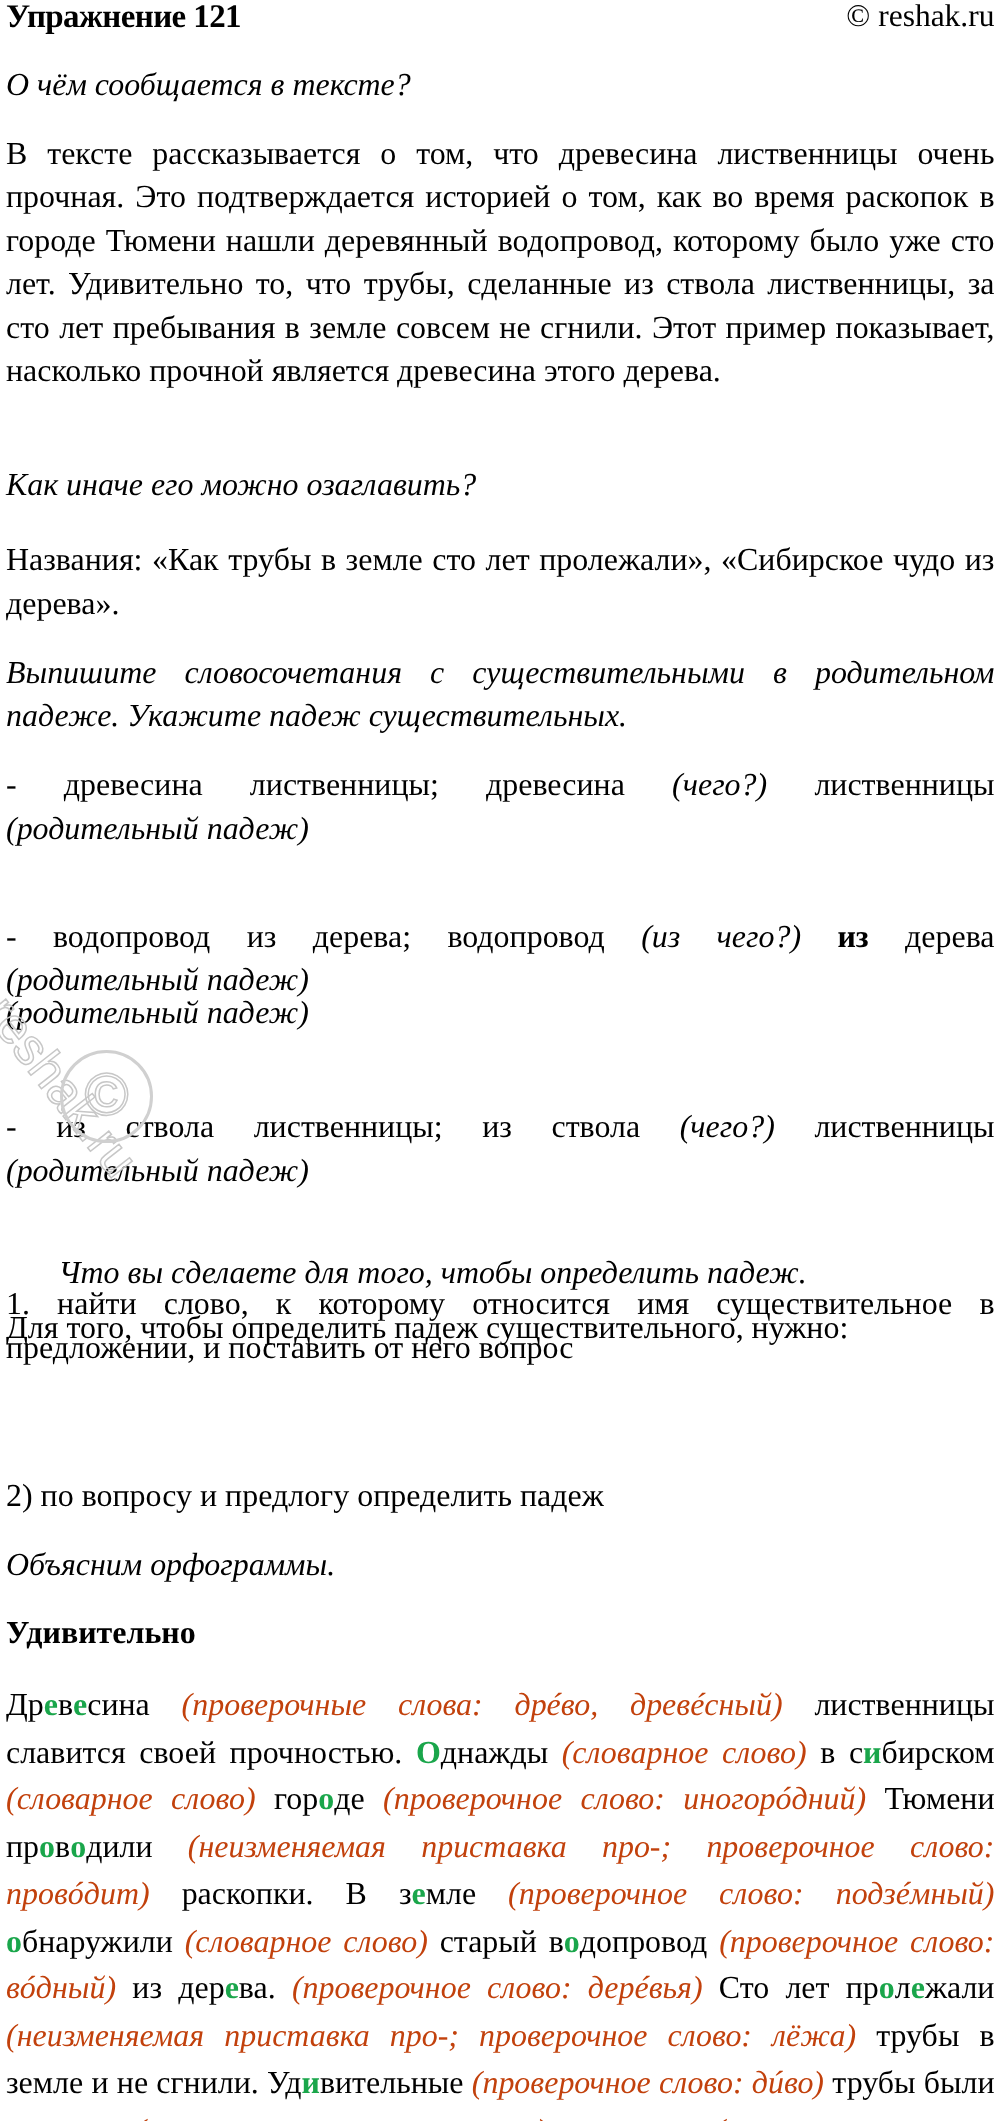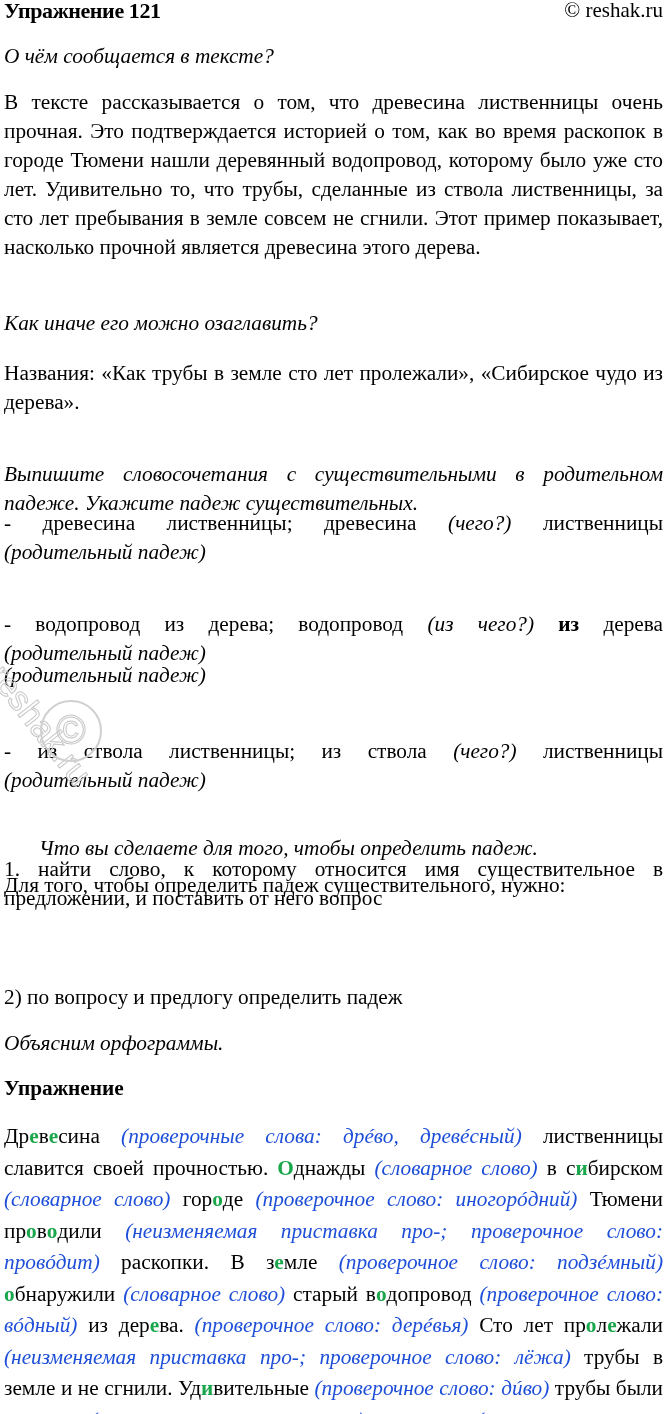--- a/index.html
+++ b/index.html
@@ -9,21 +9,21 @@
     color:#000; font-size:21.3px; line-height:29px;
   }
   .page { position:absolute; left:0; top:0; width:663px; }
   .header { position:absolute; left:2px; top:-4px; width:661px; height:30px; }
   .h-title { position:absolute; left:2px; top:0; font-weight:bold; font-size:22px; letter-spacing:-0.4px; }
   .h-copy { position:absolute; right:0; top:0; font-size:21px; }
   .blk { position:absolute; left:4px; width:659px; text-align:justify; text-align-last:auto; }
   .it { font-style:italic; }
   .b { font-weight:bold; }
   .j1 { text-align:justify; text-align-last:justify; }
-  .olive { color:#1d4ed8; font-style:italic; }
+  .olive { color:#c2410c; font-style:italic; }
   .gr { color:#1aa64b; font-weight:bold; }
   .watermark {
     position:absolute; left:0px; top:640px; width:170px; height:140px;
     color:#cccccc; pointer-events:none;
   }
   .wm-text { position:absolute; left:8px; top:20px; font-size:34px; font-family:"Liberation Sans", sans-serif;
     transform:rotate(52deg); transform-origin:left top; color:transparent; -webkit-text-stroke:1px #c7c7c7; }
   .wm-circle { position:absolute; left:40px; top:60px; width:58px; height:58px; border:2px solid #d0d0d0; border-radius:50%;
     font-family:"Liberation Sans", sans-serif; font-size:40px; line-height:56px; text-align:center; color:transparent; -webkit-text-stroke:1px #c7c7c7; }
   .line { display:block; }
@@ -37,21 +37,21 @@
     <span class="h-title">Упражнение 121</span>
     <span class="h-copy">© reshak.ru</span>
   </div>
 
   <div class="blk it" style="top:42px;">О чём сообщается в тексте?</div>
   <div class="blk" style="top:88px;">В тексте рассказывается о том, что древесина лиственницы очень прочная. Это подтверждается историей о том, как во время раскопок в городе Тюмени нашли деревянный водопровод, которому было уже сто лет. Удивительно то, что трубы, сделанные из ствола лиственницы, за сто лет пребывания в земле совсем не сгнили. Этот пример показывает, насколько прочной является древесина этого дерева.</div>
 
   <div class="blk it" style="top:309px;">Как иначе его можно озаглавить?</div>
   <div class="blk" style="top:359px;">Названия: «Как трубы в земле сто лет пролежали», «Сибирское чудо из дерева».</div>
 
-  <div class="blk it" style="top:460px;">Выпишите словосочетания с существительными в родительном падеже. Укажите падеж существительных.</div>
+  <div class="blk it" style="top:434px;">Выпишите словосочетания с существительными в родительном падеже. Укажите падеж существительных.</div>
 
   <div class="blk" style="top:509px;">
     <span class="line j1"><span>- древесина лиственницы; древесина</span> <span class="it">(чего?)</span> <span>лиственницы</span></span>
     <span class="line it">(родительный падеж)</span>
   </div>
   <div class="blk" style="top:586px;margin-top:24px;">
     <span class="line j1"><span>- водопровод из дерева; водопровод</span> <span class="it">(из чего?)</span> <span class="b">из</span> <span>дерева</span></span>
     <span class="line it">(родительный падеж)</span>
   </div>
   <div class="blk" style="top:661px;">
@@ -61,21 +61,21 @@
     <span class="line j1"><span>- из ствола лиственницы; из ствола</span> <span class="it">(чего?)</span> <span>лиственницы</span></span>
     <span class="line it">(родительный падеж)</span>
   </div>
 
   <div class="blk it" style="top:834px;margin-left:35px;">Что вы сделаете для того, чтобы определить падеж.</div>
   <div class="blk" style="top:860px;margin-top:11px;">Для того, чтобы определить падеж существительного, нужно:</div>
   <div class="blk" style="top:855px;">1. найти слово, к которому относится имя существительное в предложении, и поставить от него вопрос</div>
   <div class="blk" style="top:983px;">2) по вопросу и предлогу определить падеж</div>
 
   <div class="blk it" style="top:1029px;">Объясним орфограммы.</div>
-  <div class="blk b" style="top:1074px;">Упражнение</div>
+  <div class="blk b" style="top:1074px;">Удивительно</div>
 
   <div class="blk" id="ortho" style="top:1121px; line-height:31.5px;"><span>Др</span><span class="gr">е</span><span>в</span><span class="gr">е</span><span>сина </span><span class="olive">(проверочные слова: дрéво, древéсный)</span><span> лиственницы славится своей прочностью. </span><span class="gr">О</span><span>днажды </span><span class="olive">(словарное слово)</span><span> в с</span><span class="gr">и</span><span>бирском </span><span class="olive">(словарное слово)</span><span> гор</span><span class="gr">о</span><span>де </span><span class="olive">(проверочное слово: иногорóдний)</span><span> Тюмени пр</span><span class="gr">о</span><span>в</span><span class="gr">о</span><span>дили </span><span class="olive">(неизменяемая приставка про-; проверочное слово: провóдит)</span><span> раскопки. В з</span><span class="gr">е</span><span>мле </span><span class="olive">(проверочное слово: подзéмный)</span><span> </span><span class="gr">о</span><span>бнаружили </span><span class="olive">(словарное слово)</span><span> старый в</span><span class="gr">о</span><span>допровод </span><span class="olive">(проверочное слово: вóдный)</span><span> из дер</span><span class="gr">е</span><span>ва. </span><span class="olive">(проверочное слово: дерéвья)</span><span> Сто лет пр</span><span class="gr">о</span><span>л</span><span class="gr">е</span><span>жали </span><span class="olive">(неизменяемая приставка про-; проверочное слово: лёжа)</span><span> трубы в земле и не сгнили. Уд</span><span class="gr">и</span><span>вительные </span><span class="olive">(проверочное слово: дúво)</span><span> трубы были </span><span class="gr">с</span><span>деланы </span><span class="olive">(неизменяемая приставка с-)</span><span> из ств</span><span class="gr">о</span><span>ла </span><span class="olive">(проверочное слово: ствол)</span></div>
 
   <div class="watermark">
     <span class="wm-text">reshak.ru</span>
     <span class="wm-circle">©</span>
   </div>
 </div>
 
 </body></html>

